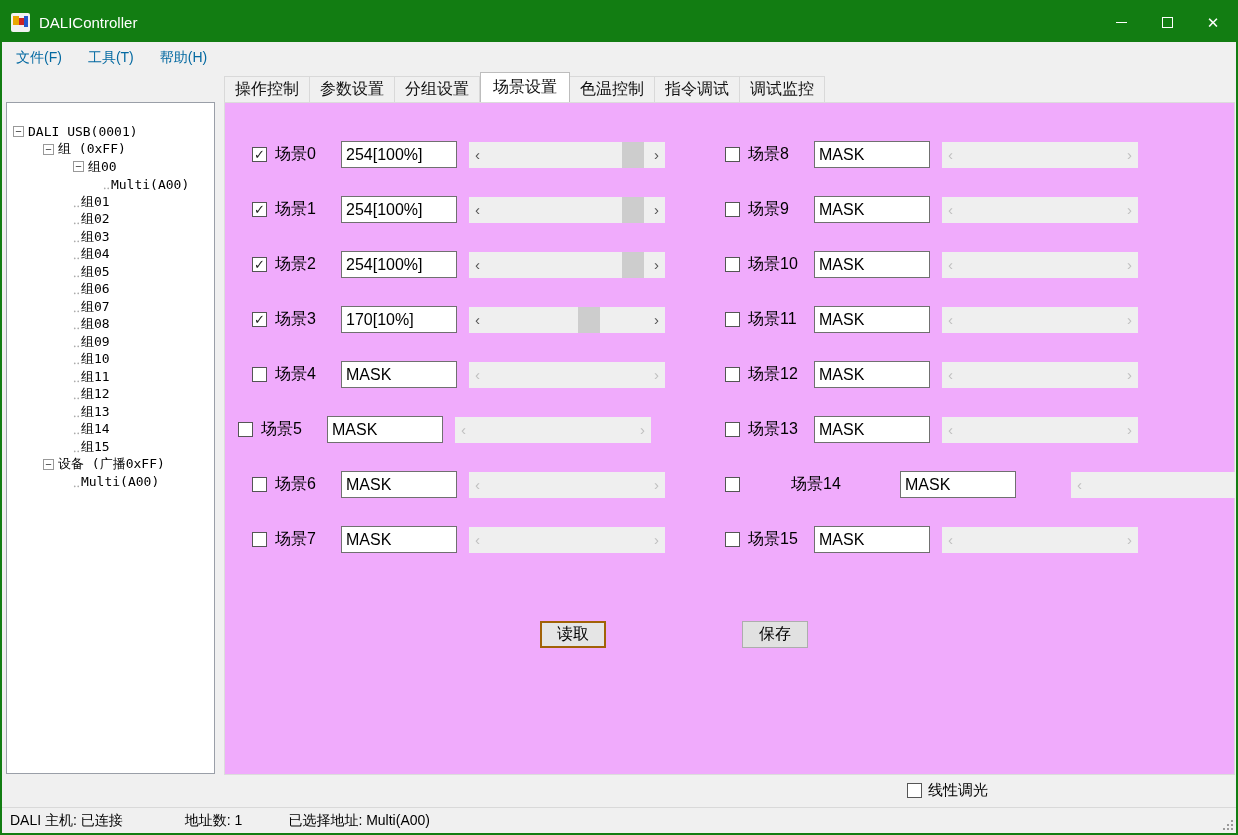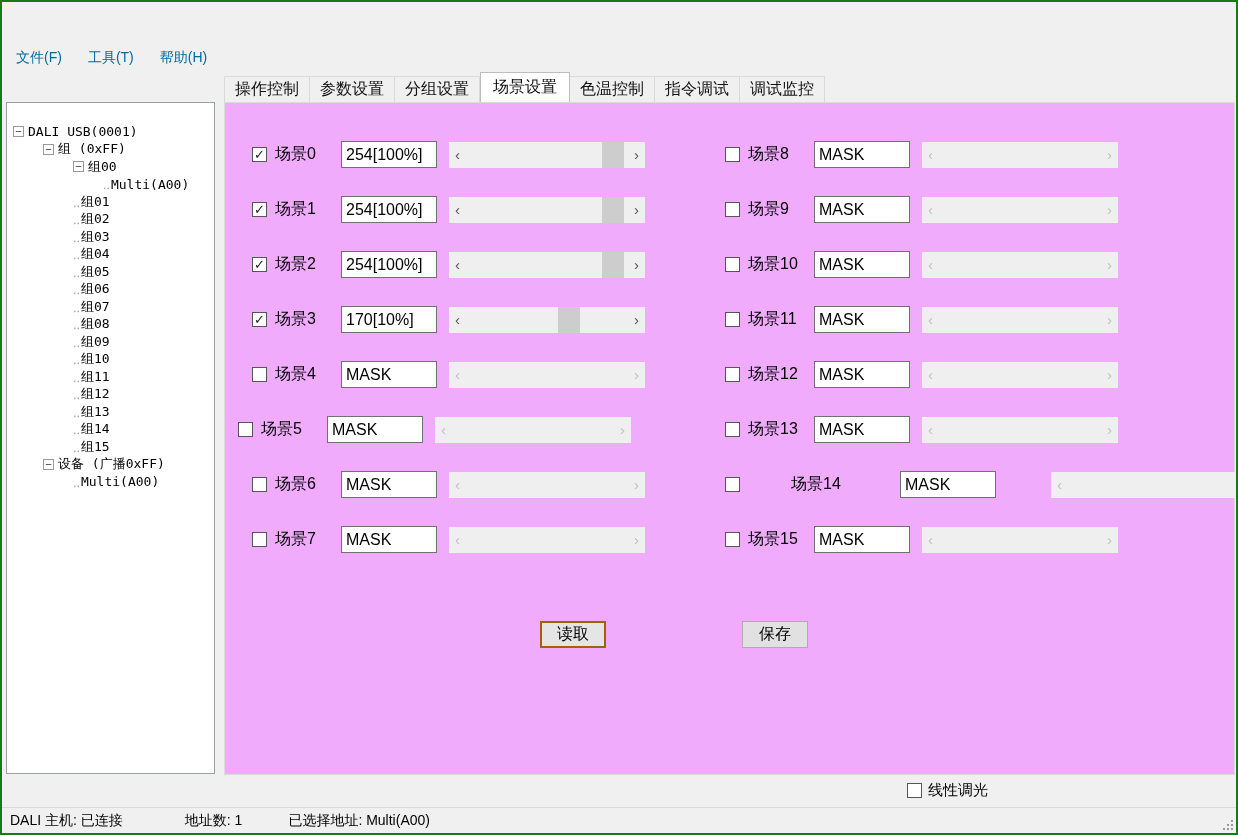--- a/index.html
+++ b/index.html
@@ -67,21 +67,21 @@
   .tree-dash { color:#aaa; letter-spacing:-1px; margin-right:2px; }
   
   .scene-row { position:absolute; height:27px; display:flex; align-items:center; }
   .checkbox {
     width:15px; height:15px; border:1px solid #555; background:#fff;
     display:inline-flex; align-items:center; justify-content:center; flex:0 0 auto;
   }
   .checkbox.checked::before { content:"✓"; font-size:13px; color:#222; line-height:1; }
   .scene-label { width:66px; margin-left:8px; font-size:16px; color:#000; }
   .scene-input {
-    width:96px; height:27px; border:1px solid #707070; background:#fff;
+    width:116px; height:27px; border:1px solid #707070; background:#fff;
     font-family:"Liberation Sans",sans-serif; font-size:16px; color:#000; padding:10px 4px;
   }
   .sbar {
     width:196px; height:26px; margin-left:12px; background:#efefef; position:relative; flex:0 0 auto;
   }
   .sb-arrow { position:absolute; top:0; width:17px; height:26px; display:flex; align-items:center; justify-content:center; font-size:15px; color:#555; }
   .sb-arrow.left { left:0; }
   .sb-arrow.right { right:0; }
   .sb-arrow.left::before { content:"‹"; }
   .sb-arrow.right::before { content:"›"; }
@@ -115,20 +115,39 @@
   .grip i:nth-child(3){ right:8px; bottom:0; }
   .grip i:nth-child(4){ right:0; bottom:4px; }
   .grip i:nth-child(5){ right:4px; bottom:4px; }
   .grip i:nth-child(6){ right:0; bottom:8px; }
 </style>
 </head>
 <body>
 
 <div class="window">
 
+  <div class="titlebar">
+    <div class="app-icon">
+      <span class="sq1"></span>
+        <span class="sq2"></span>
+        <span class="sq3"></span>
+    </div>
+    <span class="title-text">DALIController</span>
+    <div class="win-controls">
+      <div class="win-btn">
+          <span class="glyph-min"></span>
+        </div>
+      <div class="win-btn">
+          <span class="glyph-max"></span>
+        </div>
+      <div class="win-btn">
+          <span class="glyph-close">✕</span>
+        </div>
+    </div>
+  </div>
 
   <div class="menubar">
     <span class="menu-item">文件(F)</span>
     <span class="menu-item">工具(T)</span>
     <span class="menu-item">帮助(H)</span>
   </div>
 
   <div class="tabstrip" id="tabstrip">
       <div class="tab">操作控制</div>
       <div class="tab">参数设置</div>

